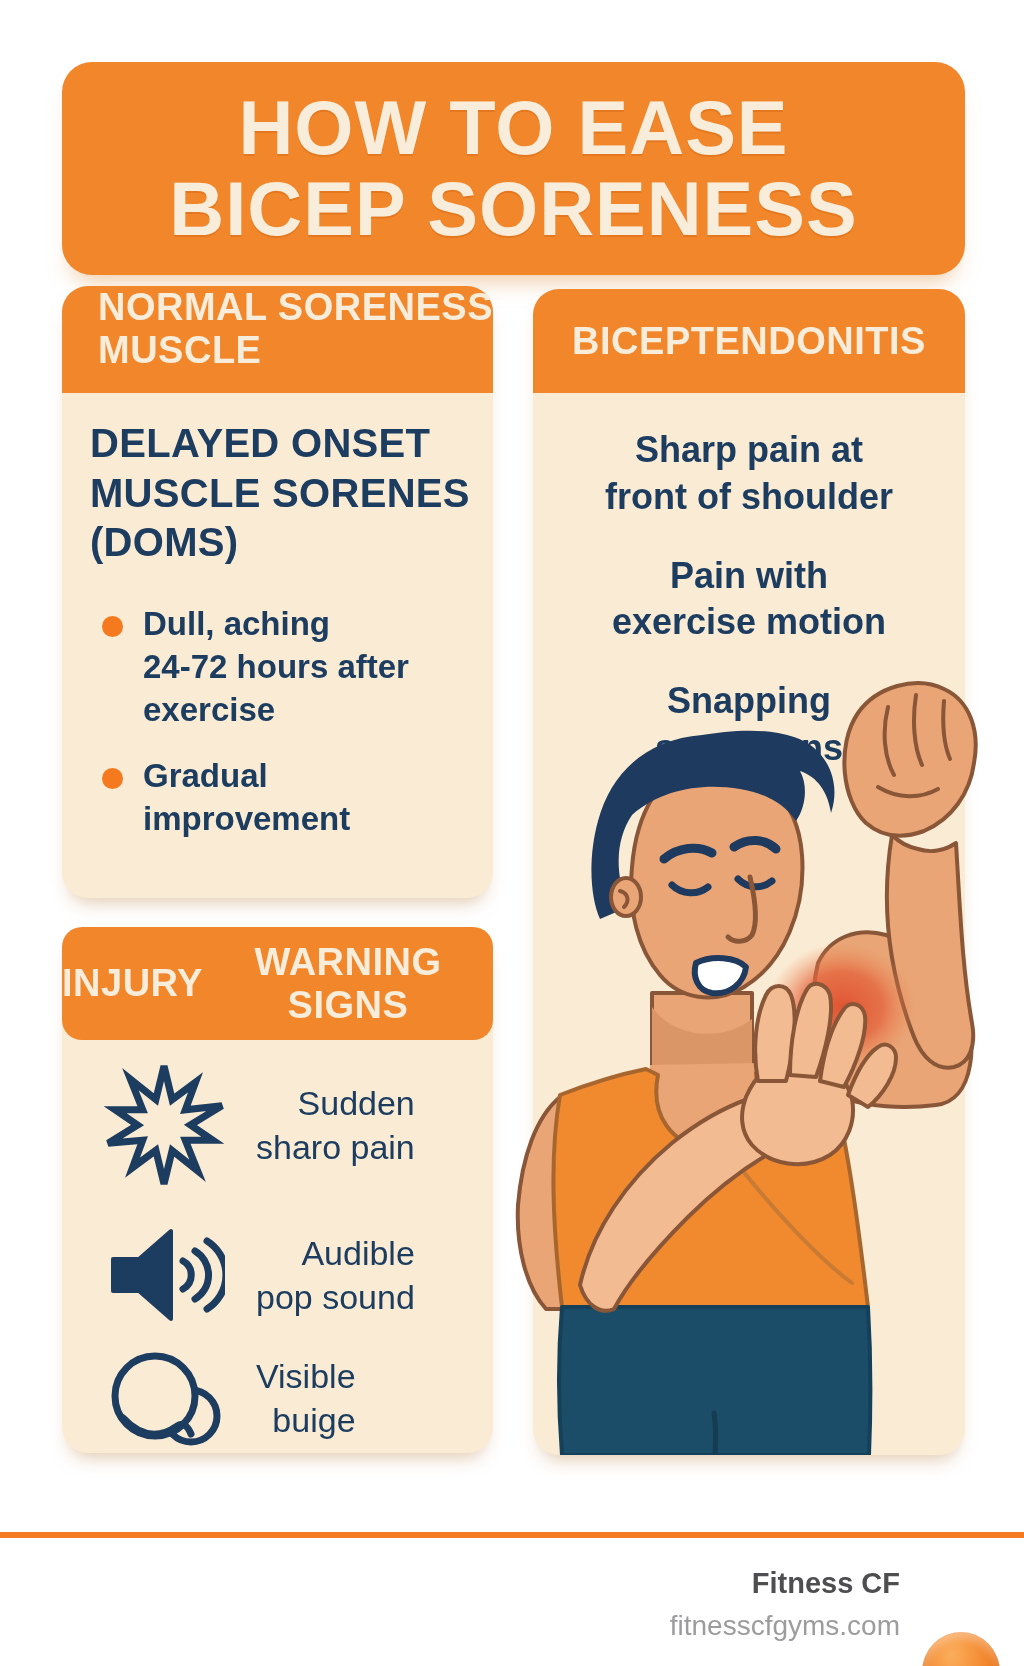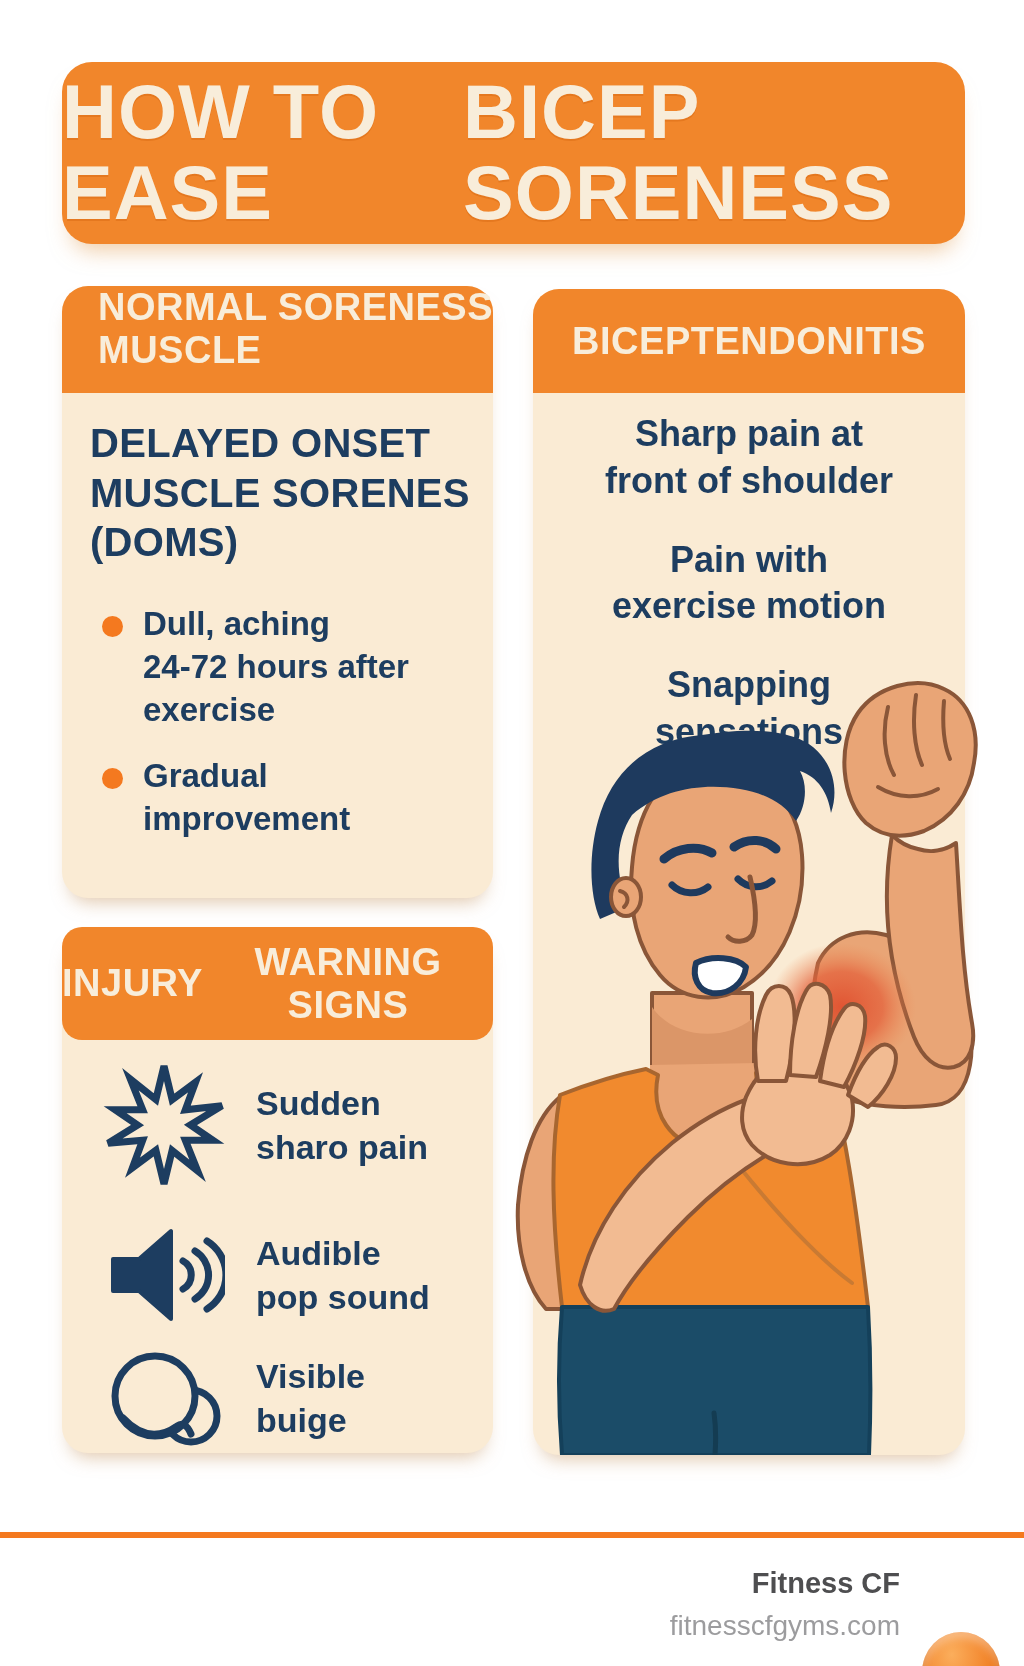--- a/index.html
+++ b/index.html
@@ -13,23 +13,23 @@
   }
   html,body{margin:0;padding:0;background:#ffffff;}
   .page{
     position:relative;width:1024px;height:1666px;background:#ffffff;overflow:hidden;
     font-family:"Liberation Sans","DejaVu Sans",sans-serif;color:var(--navy);
   }
   .line{display:block;}
 
   
   .banner{
-    position:absolute;left:62px;top:62px;width:903px;height:182px;
+    position:absolute;left:62px;top:62px;width:903px;height:213px;
     background:var(--orange);border-radius:30px;
-    display:flex;align-items:center;justify-content:center;
+    display:flex;flex-direction:column;align-items:center;justify-content:center;
     box-shadow:0 16px 22px -10px rgba(225,160,90,.55);
   }
   .banner .line{
     font-size:76px;font-weight:800;line-height:1.06;letter-spacing:1px;
     color:#F8EDDA;text-shadow:0 2px 0 rgba(205,95,10,.35);
   }
 
   
   .panel{position:absolute;background:var(--cream);border-radius:26px;
     box-shadow:0 12px 18px -8px rgba(200,155,105,.55);}
@@ -43,30 +43,30 @@
   #panel-normal .panel-header{height:107px;padding-left:36px;align-items:flex-start;}
   #panel-normal .panel-body{padding:26px 22px 0 28px;}
   .doms-heading .line{font-size:40px;font-weight:800;line-height:1.24;letter-spacing:.3px;color:var(--navy);}
   .bullets{margin-top:35px;}
   .bullet{display:flex;margin-bottom:24px;}
   .bullet-dot{flex:none;width:21px;height:21px;border-radius:50%;background:var(--bullet-orange);margin:13px 20px 0 12px;}
   .bullet-text .line{font-size:33px;font-weight:700;line-height:1.3;color:var(--navy);}
 
   #panel-tendonitis{left:533px;top:289px;width:432px;height:1166px;}
   #panel-tendonitis .panel-header{height:104px;align-items:center;text-align:center;}
-  #panel-tendonitis .panel-body{padding-top:18px;text-align:center;}
+  #panel-tendonitis .panel-body{padding-top:18px;text-align:center;margin-top:16px;}
   .symptom{margin-bottom:32px;}
   .symptom .line{font-size:36px;font-weight:700;line-height:1.3;color:var(--navy);}
 
   #panel-warning{left:62px;top:927px;width:431px;height:526px;}
   #panel-warning .panel-header{height:113px;align-items:center;text-align:center;border-radius:20px;}
   .sign{position:absolute;left:0;width:431px;display:flex;align-items:center;}
   .sign .icon-box{flex:none;width:132px;margin-left:36px;display:flex;justify-content:center;}
   .sign .sign-text{margin-left:26px;}
-  .sign .sign-text .line{font-size:34px;font-weight:700;line-height:1.3;color:var(--navy);}
+  .sign .sign-text .line{font-size:34px;font-weight:400;line-height:1.3;color:var(--navy);text-align:right;}
   #sign-1{top:128px;height:140px;}
   #sign-2{top:288px;height:120px;}
   #sign-3{top:412px;height:118px;}
 
   
   #man-illustration{position:absolute;left:500px;top:645px;width:500px;height:810px;}
 
   
   #footer-divider{position:absolute;left:0;top:1532px;width:1024px;height:6px;background:var(--divider-orange);}
   #footer-text{position:absolute;left:540px;top:1567px;width:360px;text-align:right;}

